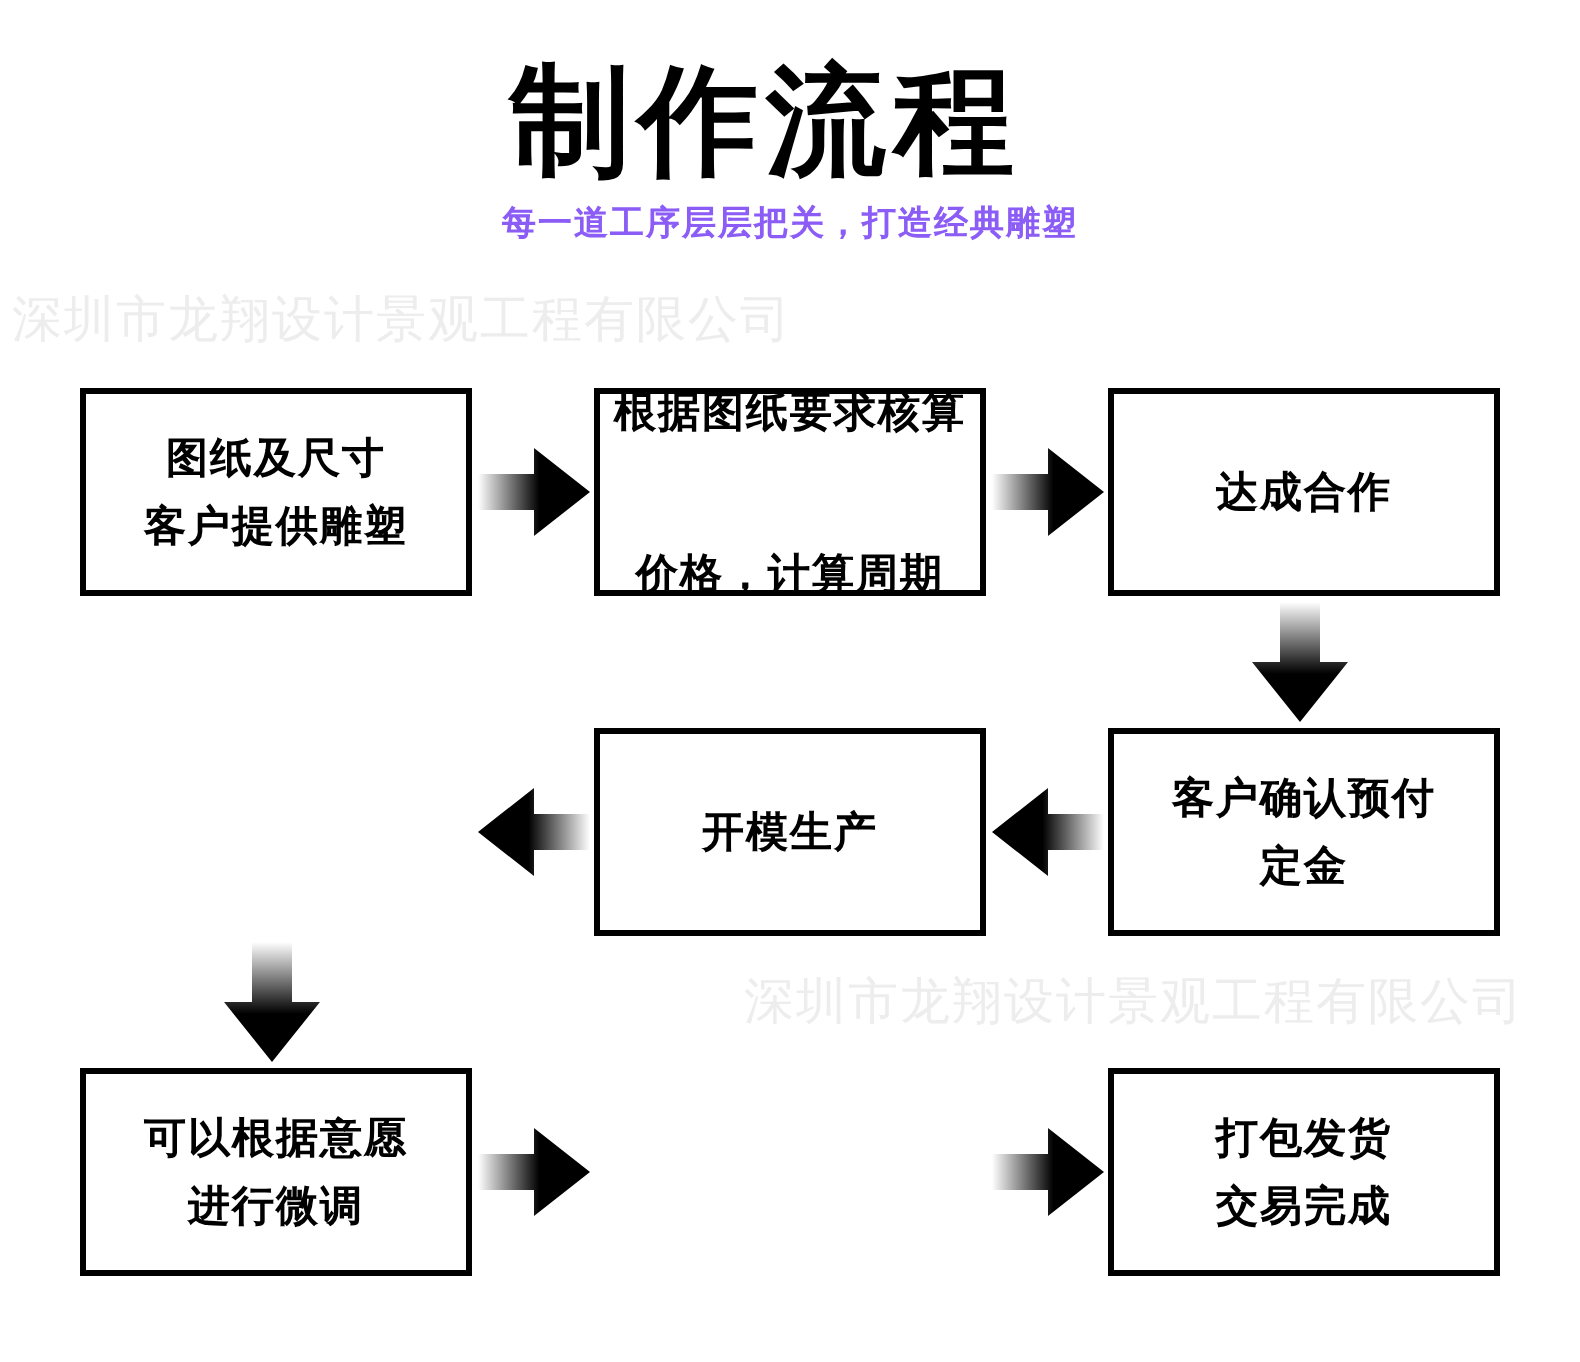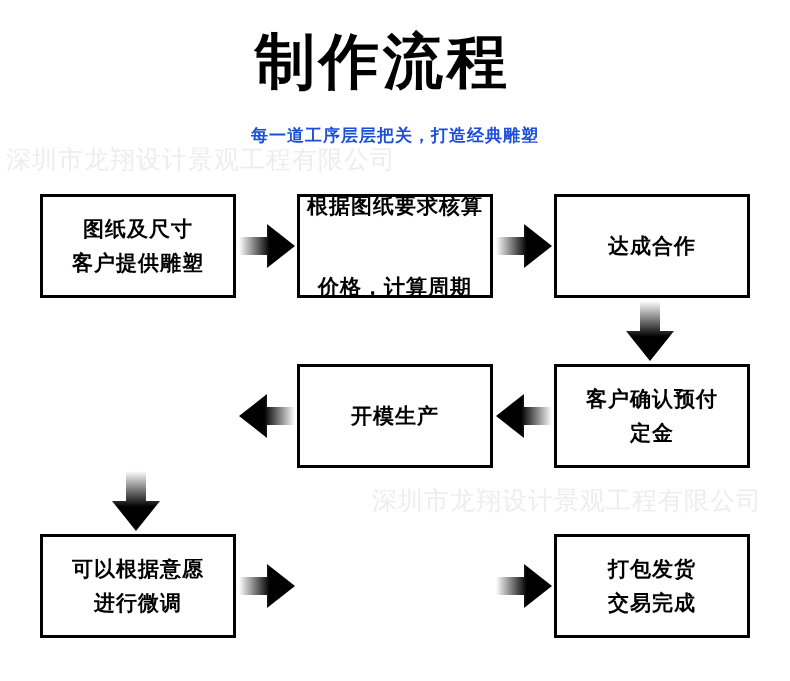--- a/index.html
+++ b/index.html
@@ -26,29 +26,29 @@
     font-family: "DejaVu Serif", "Liberation Serif", serif;
     font-weight: bold;
     font-size: 60px;
     line-height: 66px;
     letter-spacing: 4px;
     color: #000000;
   }
   .subtitle {
     position: absolute;
     left: 0;
-    top: 124px;
+    top: 101px;
     width: 790px;
     text-align: center;
     font-family: "DejaVu Sans", "Liberation Sans", sans-serif;
     font-weight: bold;
     font-size: 17px;
     line-height: 22px;
     letter-spacing: 1px;
-    color: #1d4ed8;
+    color: #8b5cf6;
   }
 
   
   .watermark {
     position: absolute;
     font-family: "DejaVu Sans", "Liberation Sans", sans-serif;
     font-size: 25px;
     line-height: 28px;
     letter-spacing: 1px;
     color: #ededed;

